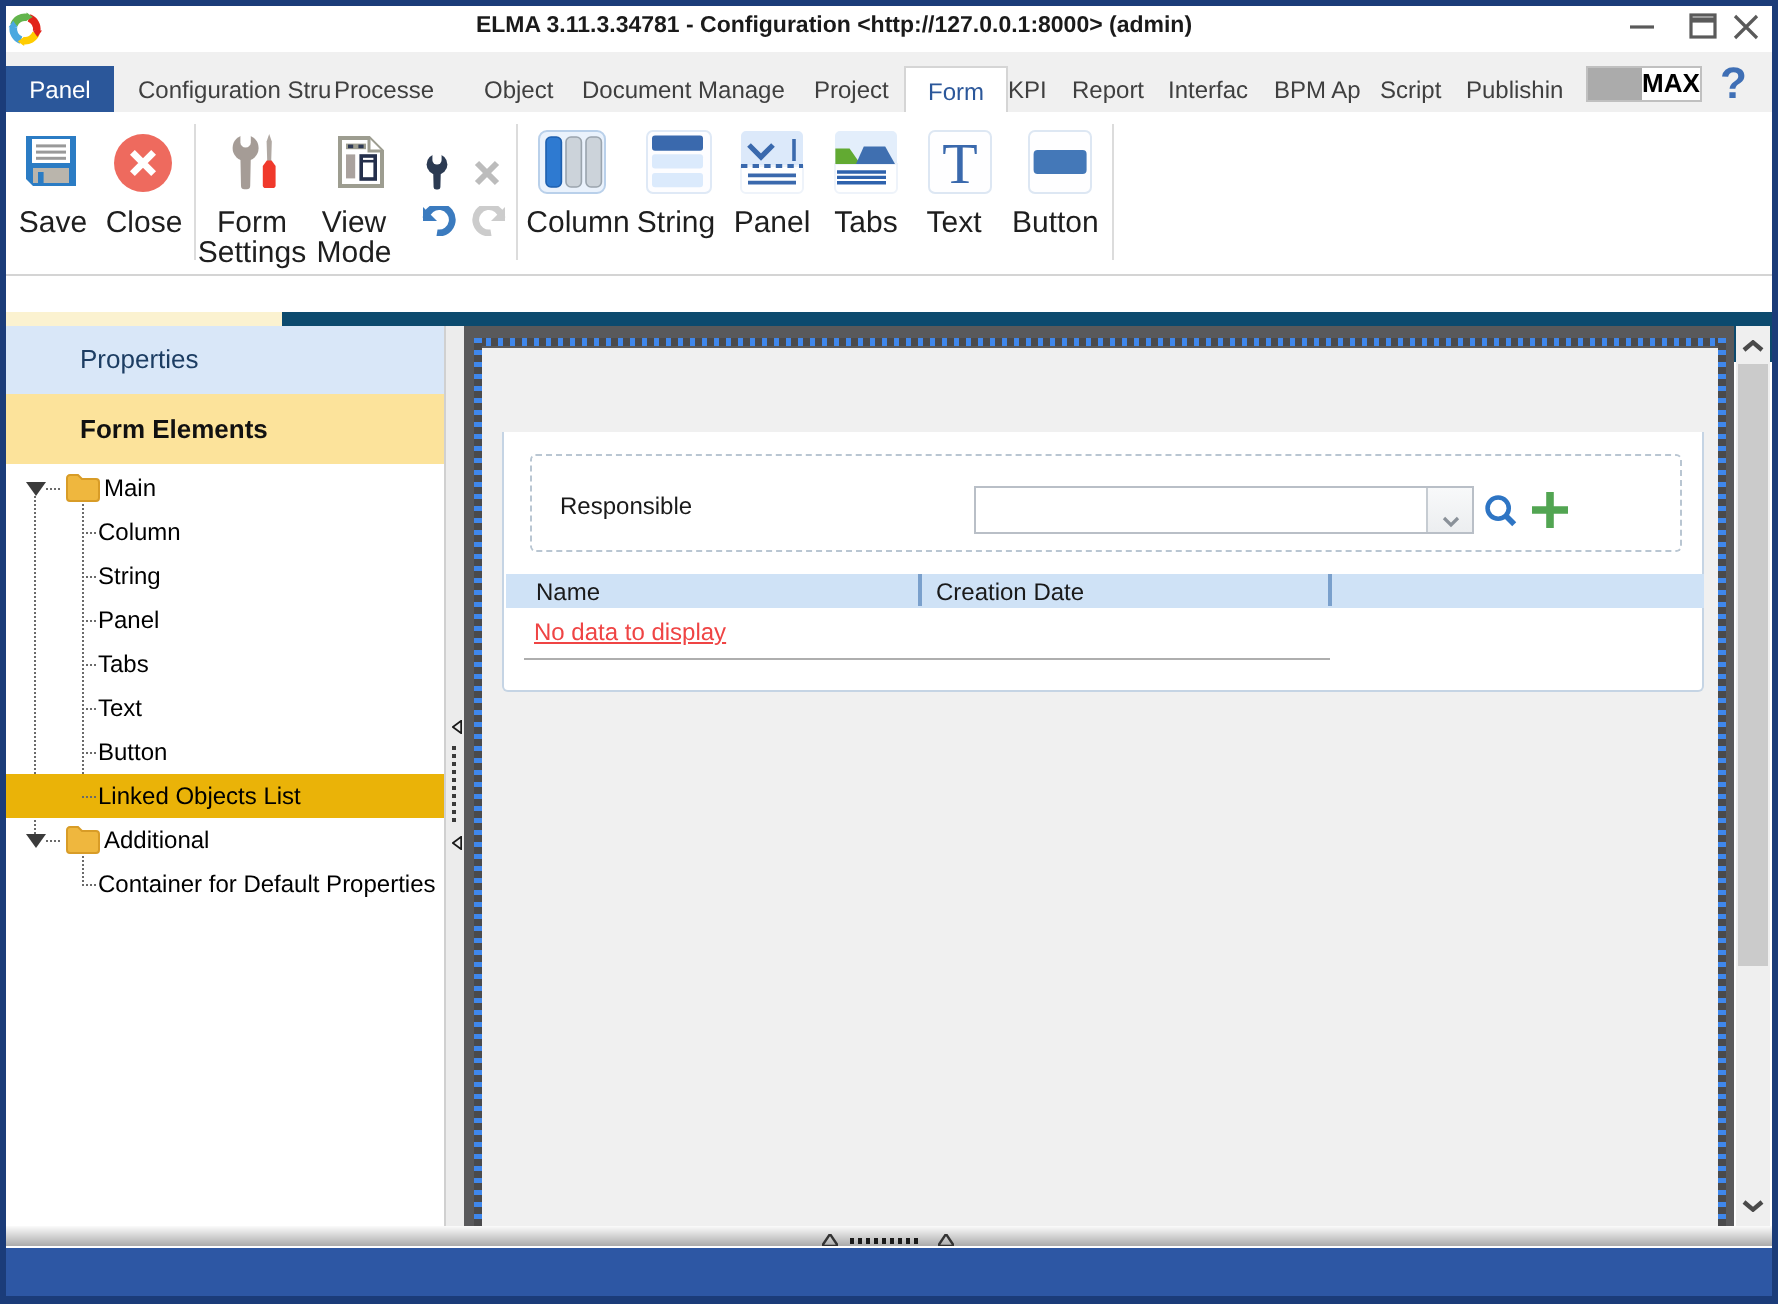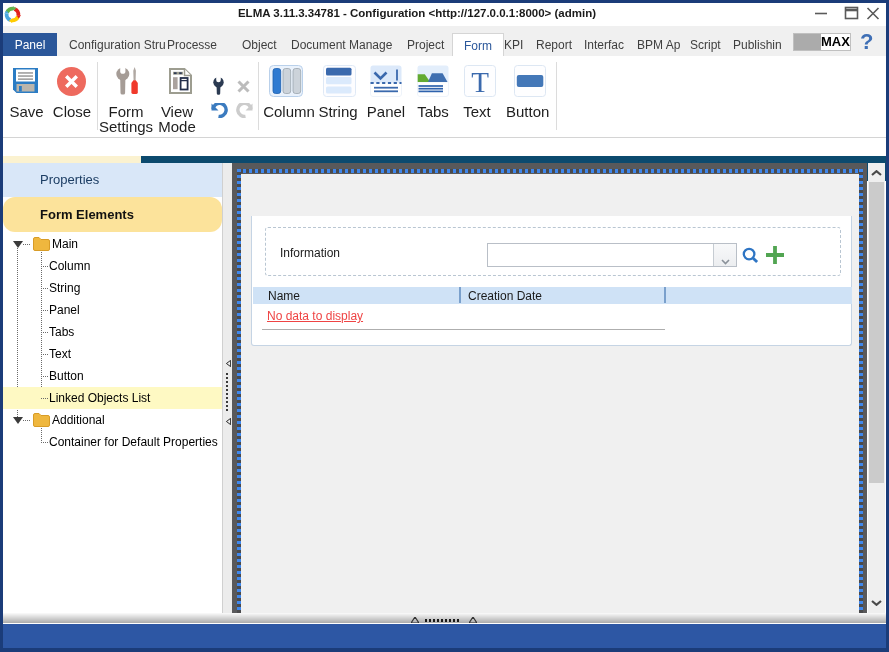--- a/index.html
+++ b/index.html
@@ -18,25 +18,25 @@
   
   #ribbon { position:absolute; left:0; top:53px; right:0; height:82px; background:#fff; border-bottom:1px solid #d4d4d4; }
   .vsep { position:absolute; top:6px; height:68px; width:1px; background:#dcdcdc; }
   .rlabel { position:absolute; font-size:15px; color:#1e1e1e; text-align:center; line-height:15px; }
   
   #doctabrow { position:absolute; left:0; top:141px; right:0; height:25px; background:#0c4a6e;margin-top:12px; }
   #doctab { position:absolute; left:0; top:0; width:138px; height:24px; background:#fbf2d0; font-size:12px; color:#1a1a1a; }
   
   #leftpanel { position:absolute; left:0; top:160px; width:219px; bottom:35px; background:#fff; }
   #prop-band { position:absolute; left:0; top:0; width:100%; height:34px; background:#d9e7f8; color:#1c3d63; font-size:13px; line-height:34px; padding-left:37px; }
-  #fe-band { position:absolute; left:0; top:34px; width:100%; height:35px; background:#fce39b; color:#111; font-size:13px; font-weight:bold; line-height:35px; padding-left:37px;border-radius:12px; }
+  #fe-band { position:absolute; left:0; top:34px; width:100%; height:35px; background:#fce39b; color:#111; font-size:13px; font-weight:bold; line-height:35px; padding-left:37px; }
   #tree { position:absolute; left:0; top:0; width:100%; height:100%; }
   .trow { position:absolute; left:0; width:100%; height:22px; font-size:12px; color:#000; line-height:22px;text-align:center; }
   .trow .txt { position:absolute; }
-  .trow.sel { background:#fef9c3;padding-left:18px; }
+  .trow.sel { background:#eab308;padding-left:18px; }
   .vdots { position:absolute; width:1px; background-image:linear-gradient(#6a6a6a 1px, transparent 1px); background-size:1px 2px; }
   .gripdots { position:absolute; width:2px; background-image:linear-gradient(#3a3a3a 2px, transparent 2px); background-size:2px 4px; }
   .hdots { position:absolute; height:1px; background-image:linear-gradient(90deg,#6a6a6a 1px, transparent 1px); background-size:2px 1px; }
   .hdots2 { position:absolute; height:3px; background-image:linear-gradient(90deg,#1a1a1a 2px, transparent 2px); background-size:4px 3px; }
   .dash-top { position:absolute; left:5px; right:4px; top:6px; height:4px; background:repeating-linear-gradient(90deg,#3f87ec 0 2.6px,#4a4a4c 2.6px 6px); }
   .dash-left { position:absolute; left:5px; top:6px; width:4px; bottom:0; background:repeating-linear-gradient(180deg,#3f87ec 0 2.6px,#4a4a4c 2.6px 6px); }
   .dash-right { position:absolute; right:4px; top:6px; width:4px; bottom:0; background:repeating-linear-gradient(180deg,#3f87ec 0 2.6px,#4a4a4c 2.6px 6px); }
   #tabctrl-head { position:absolute; left:8px; top:10px; width:606px; height:32px; background:#d3e3f7; border-radius:4px 4px 0 0; font-size:12px; }
   #gi-tab { position:absolute; left:0; top:0; width:139px; height:33px; background:#fff; border:1px solid #b5c7dc; border-bottom:none; border-radius:3px 3px 0 0; font-size:12px; color:#222; text-align:center; line-height:31px; }
   #tabctrl-body { position:absolute; left:10px; top:42px; width:601px; height:130px; background:#fff; border:1px solid #c5d4e4; border-top:none; border-radius:0 0 3px 3px; }
@@ -295,21 +295,21 @@
       </svg>
   </div>
   <div id="canvas">
     <div class="dash-top"></div>
       <div class="dash-left"></div>
       <div class="dash-right"></div>
     <div id="surface">
 
       <div id="tabctrl-body">
         <div id="resp-box">
-          <div class="abs" style="left:14px;top:18px;font-size:12px;color:#1a1a1a">Information</div>
+          <div class="abs" style="left:14px;top:18px;font-size:12px;color:#1a1a1a">Responsible</div>
           <div id="combo">
             <div id="combo-arrow">
               <svg width="9" height="6" viewBox="0 0 9 6">
                   <path d="M1 1 L4.5 4.5 L8 1" fill="none" stroke="#8a9199" stroke-width="1.6"></path>
                 </svg>
             </div>
           </div>
           <svg class="abs" style="left:476px;top:19px" width="17" height="17" viewBox="0 0 18 18">
             <circle cx="7.5" cy="7.5" r="5.6" fill="none" stroke="#2e75c4" stroke-width="2.4"></circle>
             <line x1="11.8" y1="11.8" x2="16" y2="16" stroke="#2e75c4" stroke-width="3"></line>

